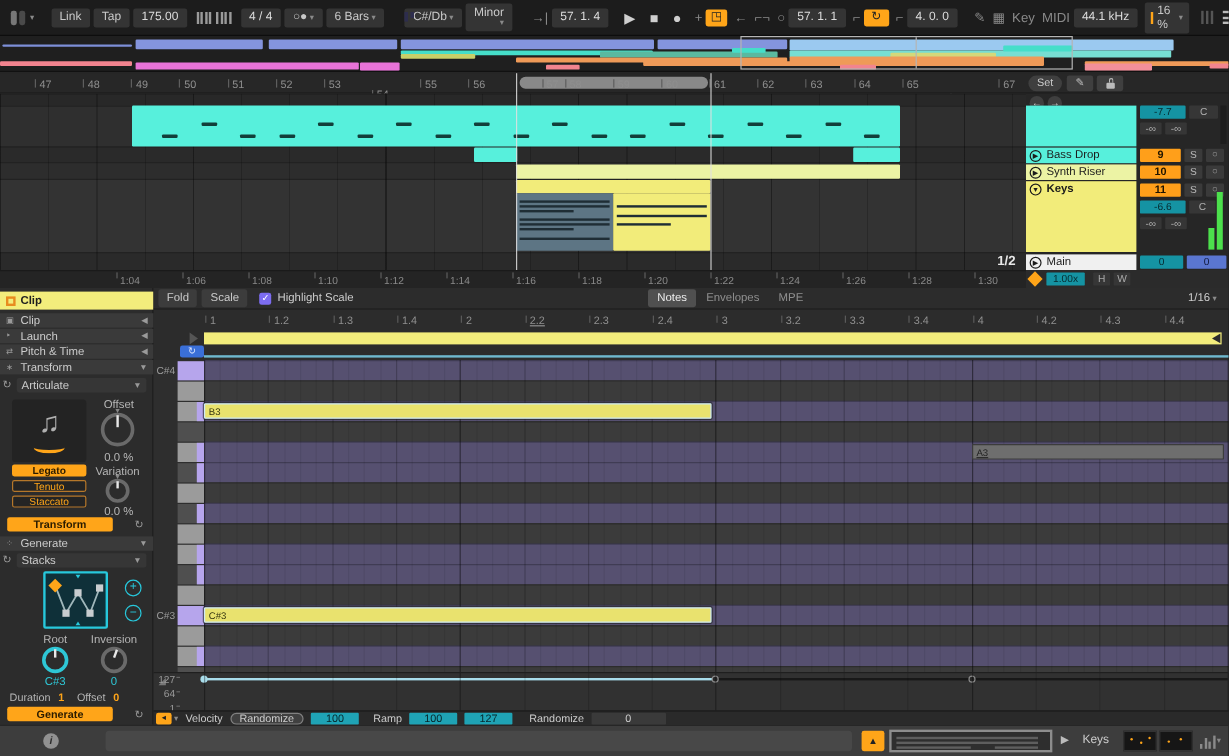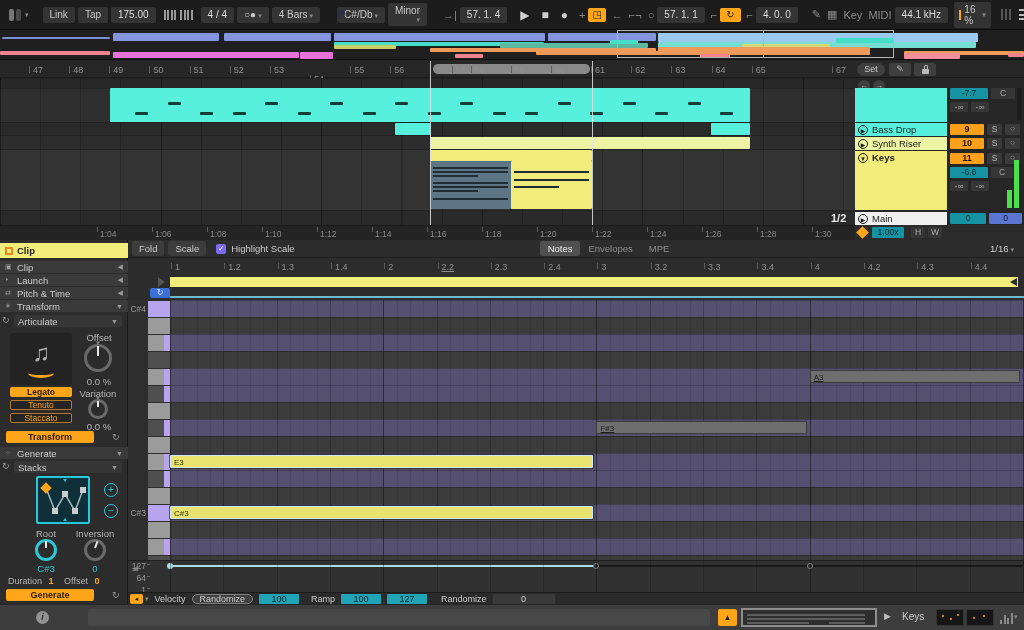--- a/index.html
+++ b/index.html
@@ -153,21 +153,21 @@
         <i></i>
       </span>
     <span class="metro m2">
         <i></i>
         <i></i>
         <i></i>
         <i></i>
       </span>
     <span class="tval" style="margin-left:8px">4 / 4</span>
     <span class="tbtn"><span>○●</span><span class="dd">▾</span></span>
-    <span class="tbtn"><span>4 Bars</span><span class="dd">▾</span></span>
+    <span class="tbtn"><span>6 Bars</span><span class="dd">▾</span></span>
     <span class="scaleicon">
         <i></i>
         <b></b>
       </span>
     <span class="tbtn"><span>C#/Db</span><span class="dd">▾</span></span>
     <span class="tbtn" style="width:52px"><span>Minor</span><span class="dd" style="float:right">▾</span></span>
     <span class="ghosticon" style="margin-left:16px">→|</span>
     <span class="tval" style="width:64px;text-align:center">57.  1.  4</span>
     <button class="transbtn" style="margin-left:8px">▶</button>
     <button class="transbtn">■</button>
@@ -637,23 +637,22 @@
         <div class="vline" style="left: 775.013px; background: rgba(0, 0, 0, 0.07);"></div>
         <div class="vline" style="left: 788.34px; background: rgba(0, 0, 0, 0.22);"></div>
         <div class="vline" style="left: 801.668px; background: rgba(0, 0, 0, 0.07);"></div>
         <div class="vline" style="left: 814.995px; background: rgba(0, 0, 0, 0.07);"></div>
         <div class="vline" style="left: 828.322px; background: rgba(0, 0, 0, 0.07);"></div>
         <div class="vline" style="left: 841.65px; background: rgba(0, 0, 0, 0.22);"></div>
         <div class="vline" style="left: 854.977px; background: rgba(0, 0, 0, 0.07);"></div>
         <div class="vline" style="left: 868.305px; background: rgba(0, 0, 0, 0.07);"></div>
         <div class="vline" style="left: 881.633px; background: rgba(0, 0, 0, 0.07);"></div>
         <div class="vline" style="left: 894.96px; background: rgba(0, 0, 0, 0.45);"></div>
-        <div class="note note-sel" style="left: 42px; top: 155px; width: 423.48px;">E3</div>
+        <div class="note note-sel" style="left: 42px; top: 36px; width: 423.48px;">B3</div>
         <div class="note note-sel" style="left: 42px; top: 206px; width: 423.48px;">C#3</div>
-        <div class="note note-gray" style="left: 468.48px; top: 121px; width: 210.24px;">F#3</div>
         <div class="note note-gray" style="left: 681.72px; top: 70px; width: 210.24px;">A3</div>
       </div>
     <div class="vel" id="vel">
       <span style="position:absolute;left:4px;top:2px;color:#777;font-size:8px">◢</span>
     <div class="vellab" style="top: 0px;">127</div>
         <div class="vellab" style="top: 12px;">64</div>
         <div class="vellab" style="top: 24px;">1</div>
         <div style="position: absolute; left: 19px; top: 3px; width: 3px; height: 1px; background: rgb(102, 102, 102);"></div>
         <div style="position: absolute; left: 19px; top: 15px; width: 3px; height: 1px; background: rgb(102, 102, 102);"></div>
         <div style="position: absolute; left: 19px; top: 27px; width: 3px; height: 1px; background: rgb(102, 102, 102);"></div>

